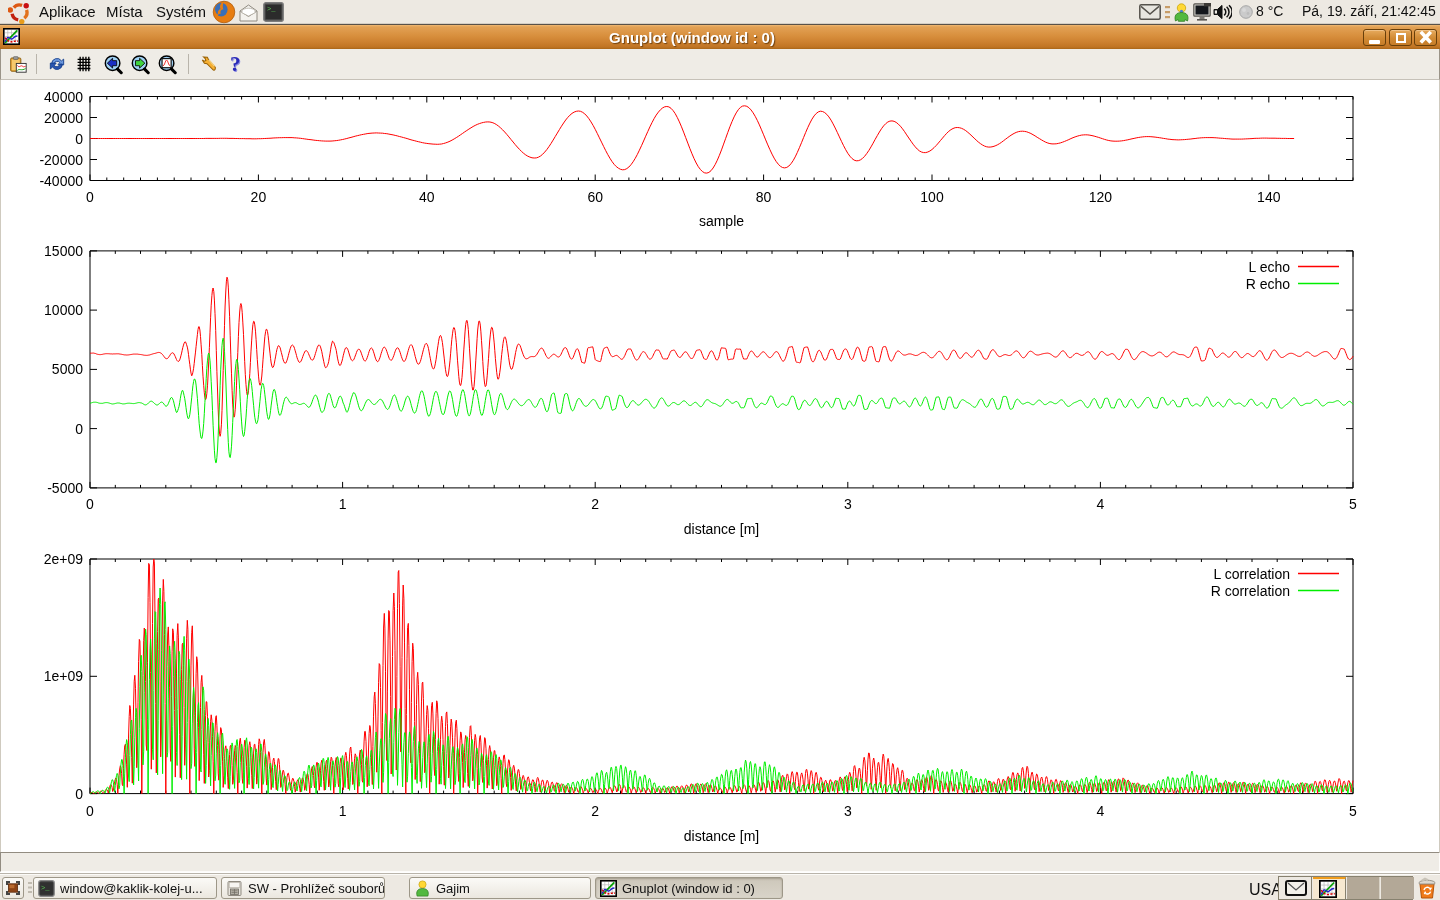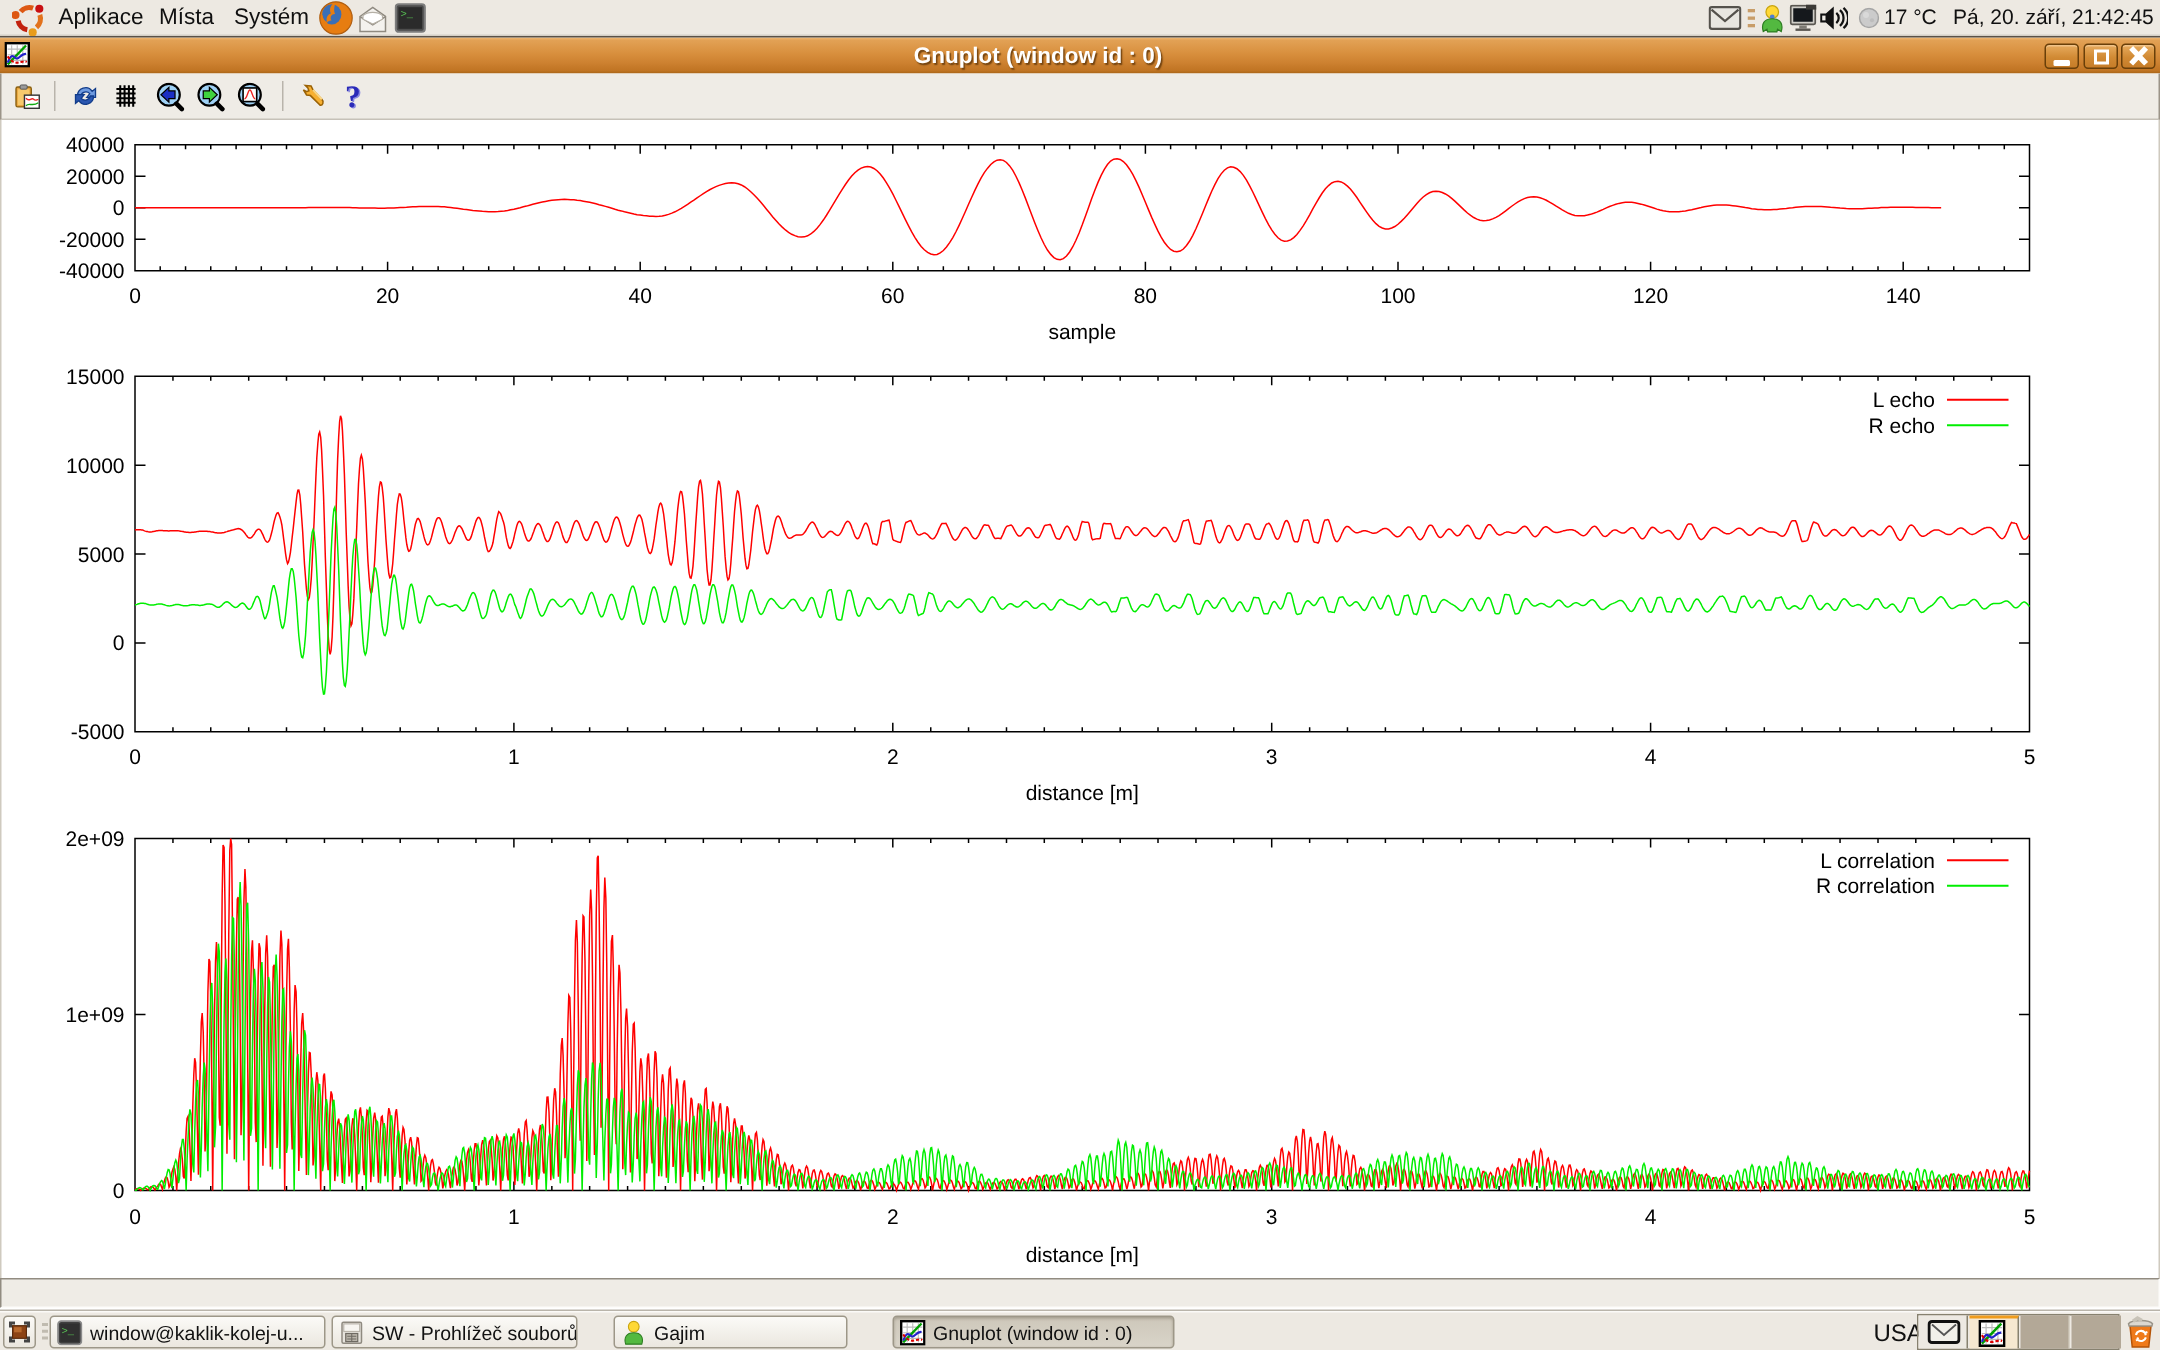--- a/index.html
+++ b/index.html
@@ -83,22 +83,22 @@
 <svg class="abs" style="left:1213px;top:3px" width="19" height="18" viewBox="0 0 19 18">
 <path d="M1,6.5 h3.4 L9,2.4 V15.6 L4.4,11.5 H1 Z" fill="#111" stroke="#111"></path>
 <rect x="1.8" y="7.4" width="2.2" height="3.2" fill="#efece6"></rect>
 <path d="M11.2,5.6 A4.4,4.4 0 0 1 11.2,12.4 M13.6,3.8 A6.8,6.8 0 0 1 13.6,14.2 M16,2.2 A9,9 0 0 1 16,15.8" stroke="#111" stroke-width="1.5" fill="none"></path>
 </svg>
 <svg class="abs" style="left:1239px;top:5px" width="14" height="14" viewBox="0 0 14 14">
 <circle cx="7" cy="7" r="6.3" fill="#cbcbcb" stroke="#a5a5a5" stroke-width="1"></circle>
 <circle cx="5" cy="5" r="2" fill="#d9d9d9"></circle>
       <circle cx="9" cy="8.5" r="1.4" fill="#bdbdbd"></circle>
 </svg>
-<span class="menutxt" style="left:1256px;font-size:14px">17 °C</span>
-<span class="menutxt" style="left:1302px;font-size:14px">Pá, 20. září, 21:42:45</span>
+<span class="menutxt" style="left:1256px;font-size:14px">8 °C</span>
+<span class="menutxt" style="left:1302px;font-size:14px">Pá, 19. září, 21:42:45</span>
 </div>
 <div class="abs" id="titlebar">
 <div class="abs" style="left:3px;top:3px"><svg width="17" height="17" viewBox="0 0 16 16">
 <rect x="0.7" y="0.7" width="14.6" height="14.6" fill="#fff" stroke="#000" stroke-width="1.6"></rect>
 <path d="M4.5,2v12M8,2v12M11.5,2v12M2,4.5h12M2,8h12M2,11.5h12" stroke="#bbb" stroke-width="0.7"></path>
 <path d="M2,14L13.5,2.2" stroke="#00a000" stroke-width="1.5"></path>
 <path d="M2,13 C4,8 5,8 7,10 C9,12 10,7 13.5,7.5" stroke="#2222cc" stroke-width="1.3" fill="none"></path>
 <path d="M2,9 C4,12 6,13 8,13 C10,13 12,11.5 14,12.5" stroke="#dd0000" stroke-width="1.3" fill="none" stroke-dasharray="2 1.2"></path>
 </svg></div>
 <div id="titletext" style="left:24px;width:1336px">Gnuplot (window id : 0)</div>
@@ -234,21 +234,21 @@
     </div>
 <div class="tbtn" style="left:221px;width:164px;">
       <svg width="17" height="17" viewBox="0 0 17 17">
 <rect x="2" y="1.5" width="13" height="14" rx="1" fill="#e6e3dc" stroke="#8f8a80" stroke-width="1"></rect>
 <rect x="3.2" y="2.6" width="10.6" height="5" fill="#f7f5f1" stroke="#b5b0a6" stroke-width="0.7"></rect>
 <rect x="4.5" y="9" width="8" height="5.4" fill="#b9b4aa" stroke="#6e6a62" stroke-width="0.8"></rect>
 <path d="M5.5,10.8h6 M5.5,12.6h6 M8.5,9v5.4" stroke="#6e6a62" stroke-width="0.7"></path>
 </svg>
       <span class="lbl">SW - Prohlížeč souborů</span>
     </div>
-<div class="tbtn" style="left:409px;width:156px;">
+<div class="tbtn" style="left:409px;width:182px;">
       <svg width="17" height="17" viewBox="0 0 19 19">
 <circle cx="9.5" cy="5" r="4" fill="#ffd835" stroke="#c9a40e" stroke-width="0.8"></circle>
 <path d="M3.5,18 C2,13 4,9.5 9.5,9.5 C15,9.5 17,13 15.5,18 Z" fill="#53b940" stroke="#2e7d22" stroke-width="0.8"></path>
 </svg>
       <span class="lbl">Gajim</span>
     </div>
 <div class="tbtn" style="left:595px;width:188px;background:linear-gradient(#cdc7ba,#d9d4c9);box-shadow:inset 0 1px 2px #a29b8c;">
       <svg width="17" height="17" viewBox="0 0 16 16">
 <rect x="0.7" y="0.7" width="14.6" height="14.6" fill="#fff" stroke="#000" stroke-width="1.6"></rect>
 <path d="M4.5,2v12M8,2v12M11.5,2v12M2,4.5h12M2,8h12M2,11.5h12" stroke="#bbb" stroke-width="0.7"></path>

